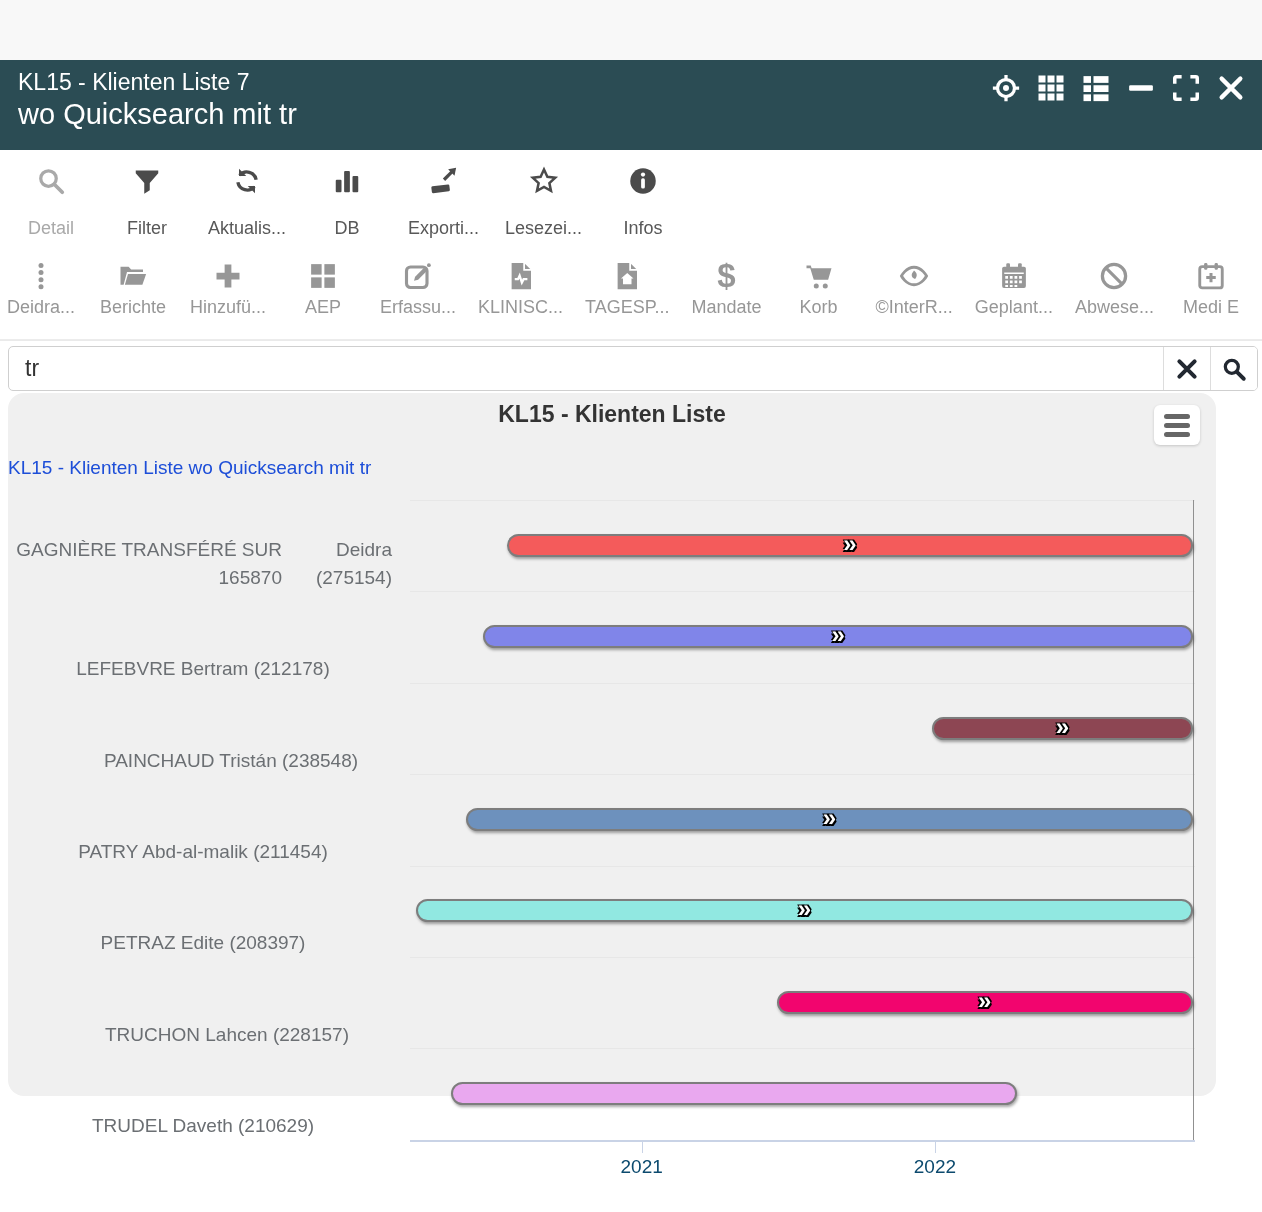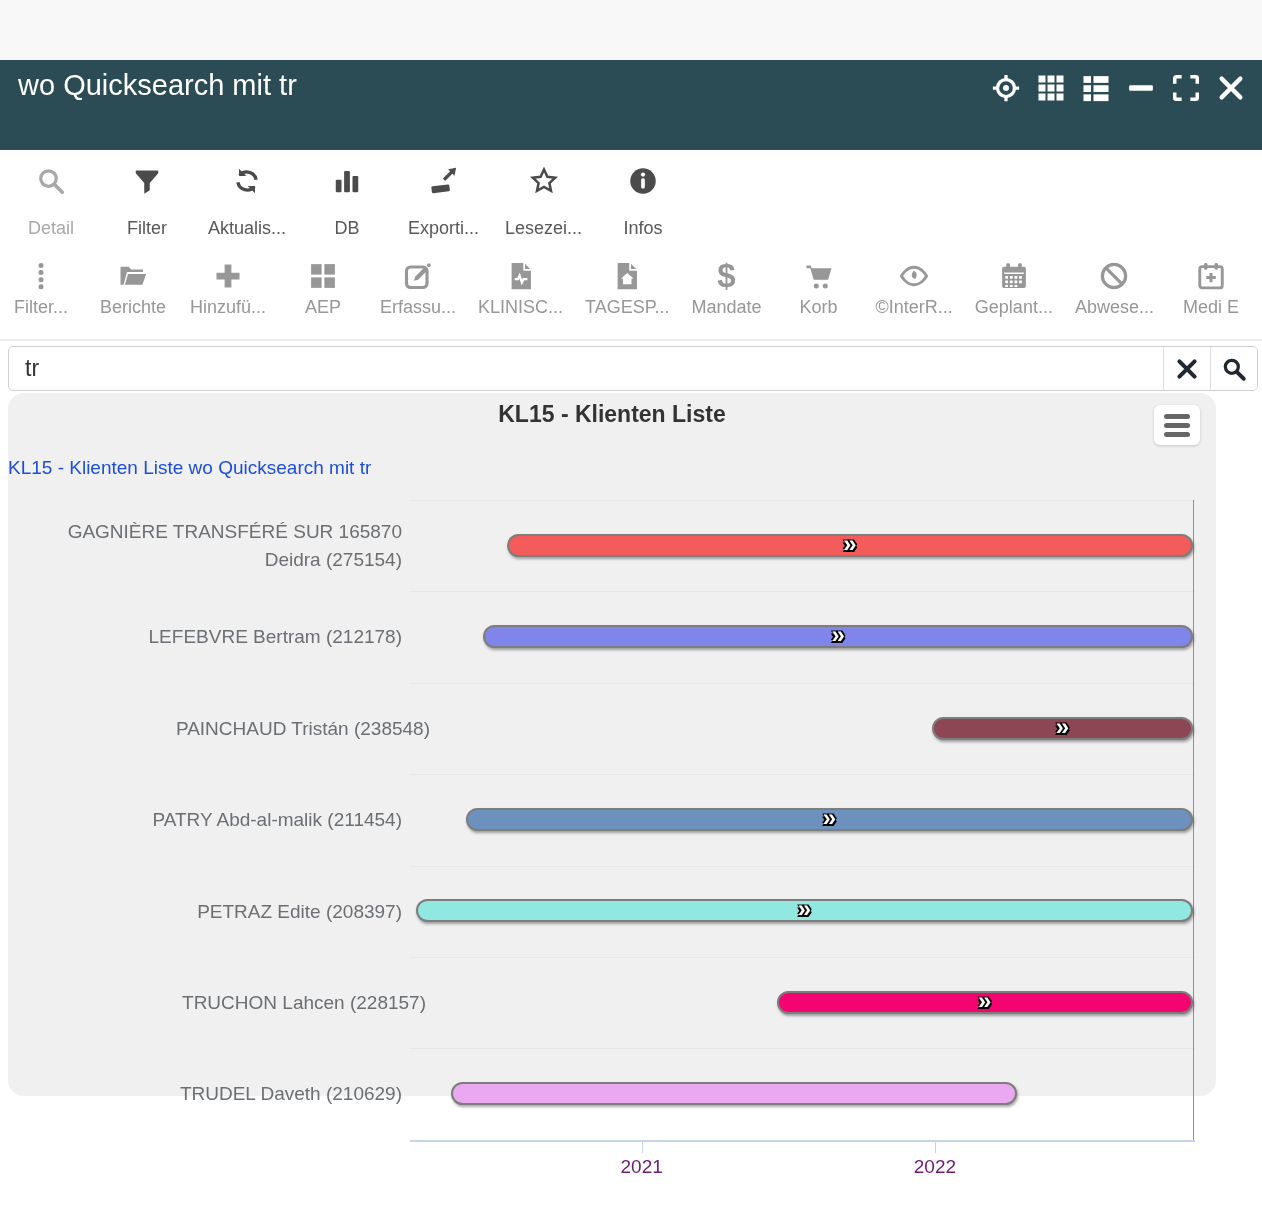--- a/index.html
+++ b/index.html
@@ -31,36 +31,37 @@
   .search-input{flex:1;border:none;outline:none;font-size:23px;color:#333;padding:0 16px;background:transparent;font-family:inherit;}
   .sbtn{width:47px;border:none;border-left:1px solid #ddd;background:#fff;color:#222831;display:flex;align-items:center;justify-content:center;cursor:pointer;padding:0;}
   .sbtn .icon{width:26px;height:26px;display:block;}
   
   .chart-panel{position:absolute;left:8px;top:393px;width:1208px;height:703px;background:#f0f0f0;border-radius:16px;}
   .chart-title{position:absolute;top:8px;left:0;width:1208px;text-align:center;font-size:23px;font-weight:bold;color:#333;}
   .chart-subtitle{position:absolute;top:64px;left:0;width:1208px;text-align:left;font-size:19px;color:#1d4ed8;}
   .burger{position:absolute;top:12px;right:16px;width:46px;height:40px;background:#fff;border:none;border-radius:6px;display:flex;flex-direction:column;justify-content:center;align-items:center;gap:4px;cursor:pointer;box-shadow:0 1px 3px rgba(0,0,0,.18);}
   .burger span{display:block;width:26px;height:5px;background:#666;border-radius:2.5px;}
   .plot{position:absolute;left:0;top:0;width:1208px;height:807px;}
-  .row-label{position:absolute;left:16px;width:378px;display:flex;flex-direction:column;justify-content:center;align-items:flex-end;color:#6b6f73;font-size:19px;line-height:1.45;text-align:right;}
+  .row-label{position:absolute;left:6px;width:378px;display:flex;justify-content:center;align-items:flex-end;color:#6b6f73;font-size:19px;line-height:1.45;text-align:right;}
   .hgrid{position:absolute;height:1px;background:#e7e7e7;}
   .vgrid{position:absolute;width:1px;background:#909090;}
   .axis-line{position:absolute;height:2px;background:#c9d3e6;}
   .tick{position:absolute;width:1px;background:#c9d3e6;}
-  .tick-label{position:absolute;width:90px;text-align:center;color:#701a75;font-size:19px;}
+  .tick-label{position:absolute;width:90px;text-align:center;color:#0c4a6e;font-size:19px;}
   .bar{position:absolute;height:23px;border:2px solid #7d7d7d;border-radius:13px;box-sizing:border-box;box-shadow:1px 2px 3px rgba(0,0,0,.35);cursor:pointer;}
   .marker{position:absolute;width:40px;text-align:center;font-size:24px;font-weight:bold;color:#fff;
     text-shadow:-1.5px -1.5px 0 #000,1.5px -1.5px 0 #000,-1.5px 1.5px 0 #000,1.5px 1.5px 0 #000;pointer-events:none;}
 </style>
 </head>
 <body>
 
 <div class="top-strip"></div>
 
 <div class="titlebar">
+  <div class="wt">KL15 - Klienten Liste 7</div>
   <div class="ws">wo Quicksearch mit tr</div>
   <div class="controls" id="win-controls">
       <span class="icon"><svg viewBox="0 0 24 24">
           <circle cx="12" cy="12" r="6.8" fill="none" stroke="currentColor" stroke-width="2.6"></circle>
           <circle cx="12" cy="12" r="2.4" fill="currentColor"></circle>
           <path d="M12 1.5v4.2M12 18.3v4.2M1.5 12h4.2M18.3 12h4.2" stroke="currentColor" stroke-width="2.6"></path>
         </svg></span>
       <span class="icon"><svg viewBox="0 0 24 24" fill="currentColor">
           <rect x="2" y="2" width="5.6" height="5.6"></rect>
           <rect x="9.2" y="2" width="5.6" height="5.6"></rect>
@@ -163,21 +164,21 @@
 <div class="tb tb2" id="tb2">
     <div class="tb-item">
       <span class="icon">
         <svg viewBox="0 0 24 24" fill="currentColor">
           <circle cx="12" cy="3.5" r="2"></circle>
           <circle cx="12" cy="9.2" r="2"></circle>
           <circle cx="12" cy="14.9" r="2"></circle>
           <circle cx="12" cy="20.6" r="2"></circle>
         </svg>
       </span>
-      <span class="lbl">Filter...</span>
+      <span class="lbl">Deidra...</span>
     </div>
     <div class="tb-item">
       <span class="icon">
         <svg viewBox="0 0 24 24" fill="currentColor">
           <path d="M2 4.5h6.5l2 2.3H20v2H7.2L4.5 19H2z"></path>
           <path d="M8 10.3h14.5L19.5 19H5.5z"></path>
         </svg>
       </span>
       <span class="lbl">Berichte</span>
     </div>

